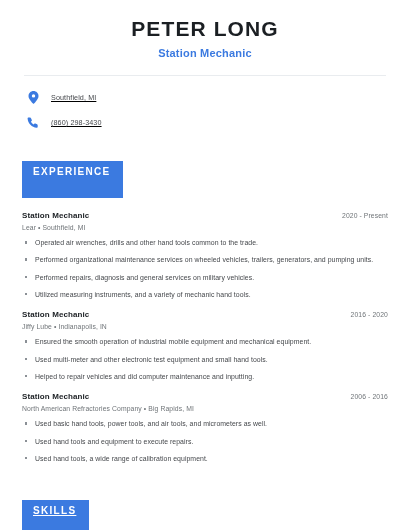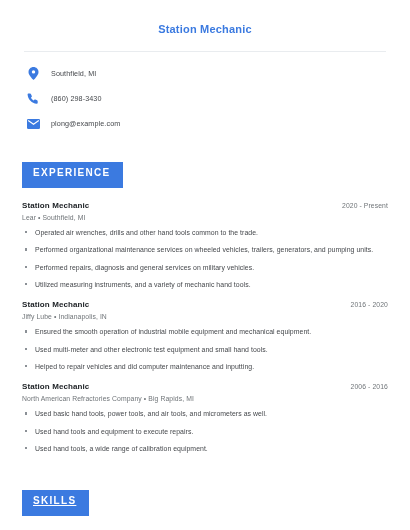--- a/index.html
+++ b/index.html
@@ -35,21 +35,21 @@
     margin-top: 6px;
     letter-spacing: .2px;
   }
   .divider {
     margin: 16px 2px 0 2px;
     border-top: 1px solid #e9ecef;
     height: 0;
   }
 
   
-  .contact { margin-top: 13px; padding-left: 4px; }
+  .contact { margin-top: 13px; padding-left: 4px; text-decoration: underline; }
   .contact-row {
     display: flex;
     align-items: center;
     height: 17px;
     margin-bottom: 8px;
   }
   .contact-icon {
     width: 14px;
     height: 14px;
     flex: 0 0 14px;
@@ -66,21 +66,21 @@
   }
 
   
   .section-bar {
     display: inline-block;
     background: #3b7ae0;
     color: #ffffff;
     font-size: 10px;
     font-weight: bold;
     letter-spacing: 1.3px;
-    padding: 5px 13px 10px 11px;
+    padding: 5px 13px 21px 11px;
     margin-top: 22px;
   }
   .skills-bar { margin-top: 26px; text-decoration: underline; }
 
   
   .exp-list { margin-top: 13px; }
   .exp-item { margin-bottom: 11px; }
   .exp-head {
     display: flex;
     justify-content: space-between;
@@ -123,20 +123,21 @@
     height: 2.4px;
     background: #8b9096;
   }
 </style>
 </head>
 <body>
 
 <div class="page">
 
   <div class="header">
+    <div class="full-name">PETER LONG</div>
     <div class="job-title">Station Mechanic</div>
   </div>
 
   <div class="divider"></div>
 
   <div class="contact">
 
     <div class="contact-row">
       <span class="contact-icon">
         <svg width="11" height="13" viewBox="0 0 11 13">
@@ -149,29 +150,20 @@
 
     <div class="contact-row">
       <span class="contact-icon">
         <svg width="12" height="12" viewBox="0 0 12 12">
           <path d="M3.1.6c.4 0 .7.2.9.6l.8 1.7c.2.4.1.8-.2 1.1l-.7.7c.6 1.2 1.5 2.1 2.7 2.7l.7-.7c.3-.3.7-.4 1.1-.2l1.7.8c.4.2.6.5.6.9v1.6c0 .6-.5 1-1.1 1C4.9 10.5.9 6.5.6 1.6.6 1 1 .6 1.6.6h1.5z" fill="#3b7ae0"></path>
         </svg>
       </span>
       <span class="contact-text">(860) 298-3430</span>
     </div>
 
-    <div class="contact-row">
-      <span class="contact-icon">
-        <svg width="13" height="10" viewBox="0 0 13 10">
-          <rect x="0" y="0" width="13" height="10" rx="1.3" fill="#3b7ae0"></rect>
-          <path d="M1.2 1.6l5.3 3.6 5.3-3.6" stroke="#ffffff" stroke-width="1.15" fill="none"></path>
-        </svg>
-      </span>
-      <span class="contact-text">plong@example.com</span>
-    </div>
 
   </div>
 
   <div class="section-bar">EXPERIENCE</div>
 
   <div class="exp-list">
 
     <div class="exp-item">
       <div class="exp-head">
         <span class="exp-role">Station Mechanic</span>

